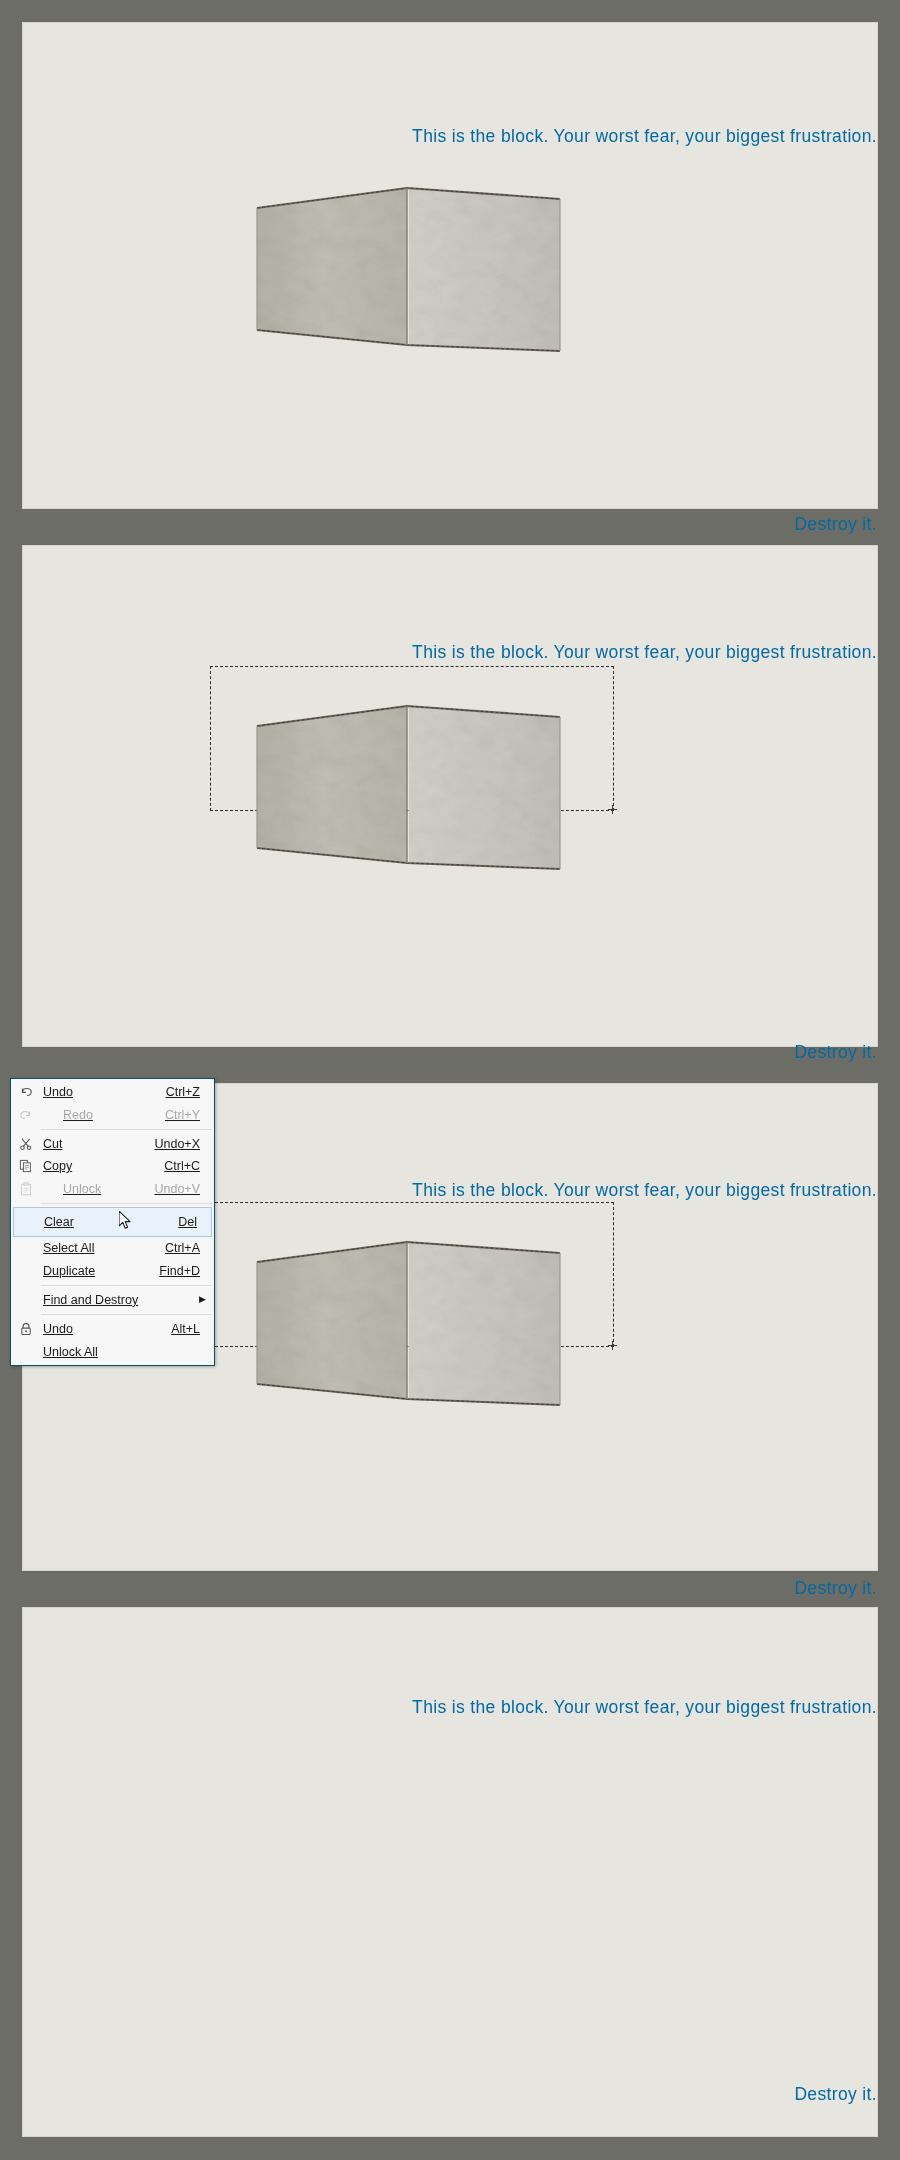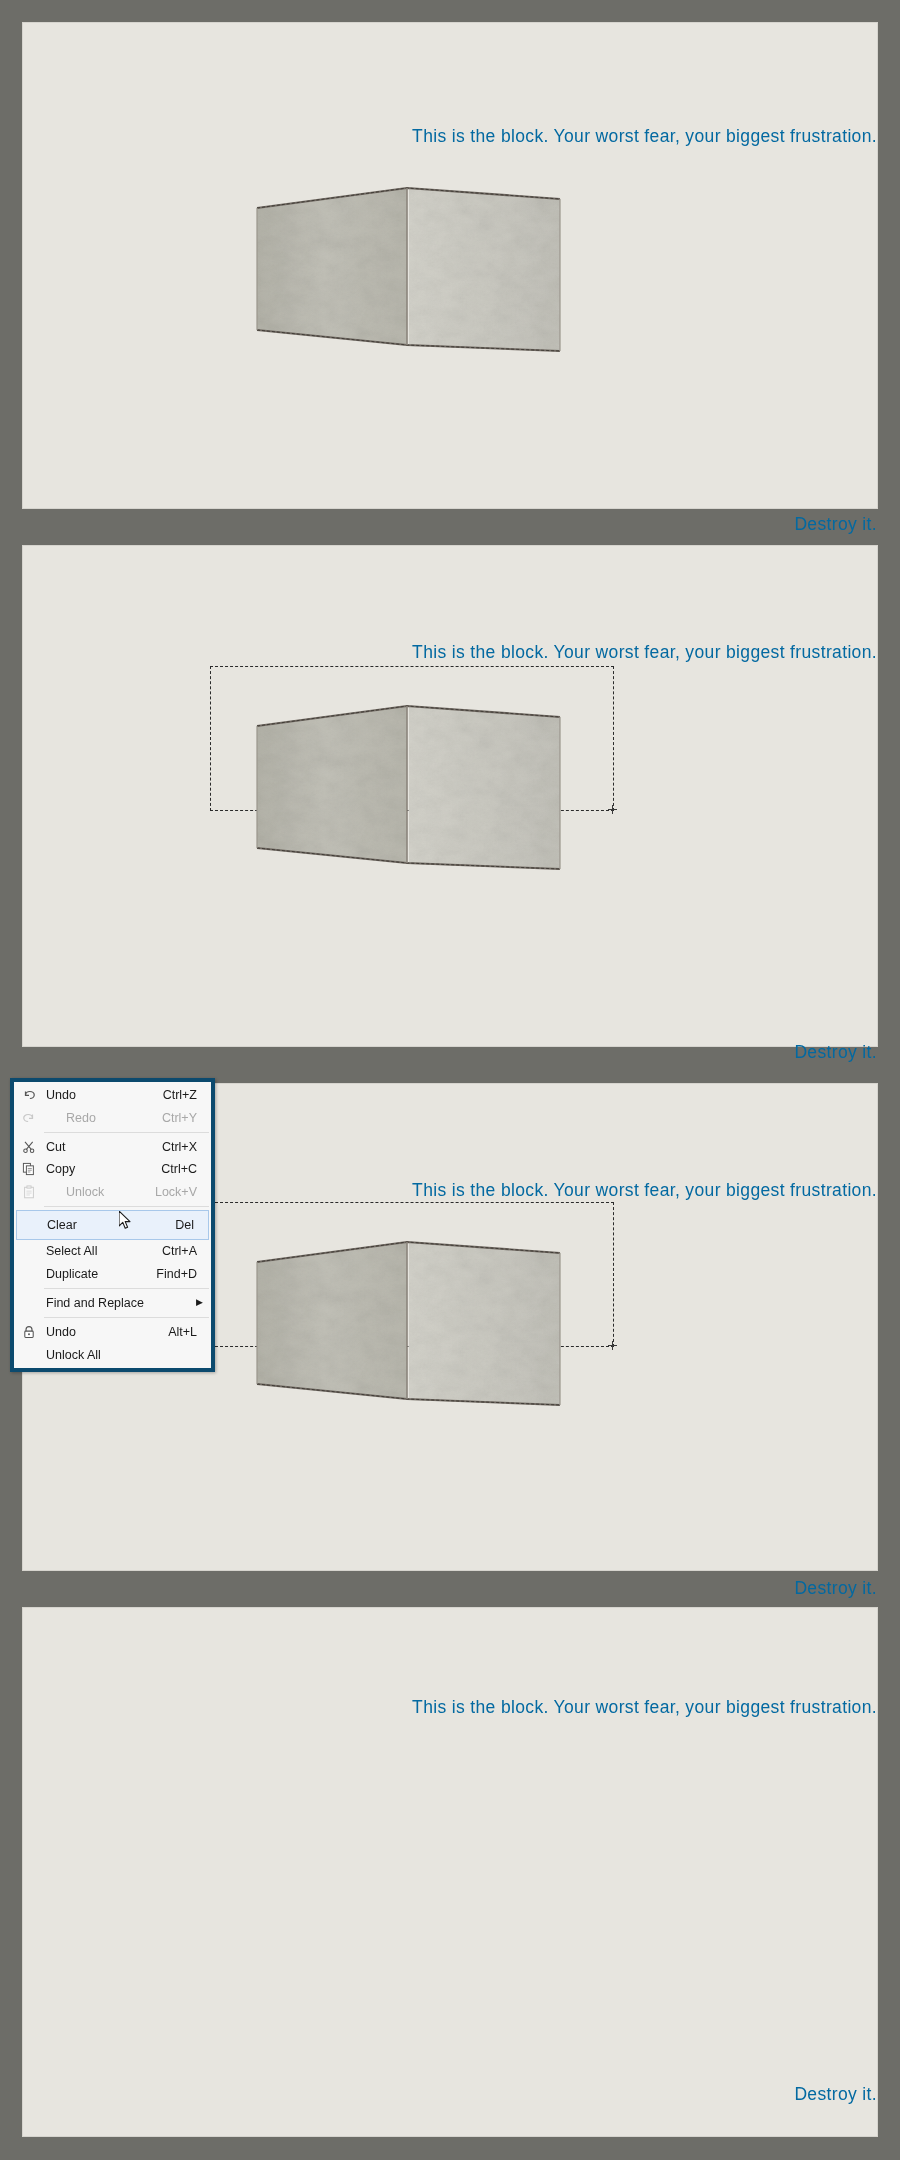--- a/index.html
+++ b/index.html
@@ -98,26 +98,27 @@
   .sel-handle:before { left: 4px; top: 0; width: 1px; height: 9px; }
   .sel-handle:after  { top: 4px; left: 0; height: 1px; width: 9px; }
 
   
   #context-menu {
     position: absolute;
     left: 10px;
     top: 1078px;
     width: 205px;
     background: #f7f7f7;
-    border: 4px solid #0c4a6e;
+    border: 1px solid #0c4a6e;
     box-shadow: 1px 1px 3px rgba(0,0,0,.28);
     padding: 2px 0;
     font-size: 12.5px;
     color: #1b1b1b;
     z-index: 40;
+    text-decoration: underline;
   }
   .menu-item {
     position: relative;
     display: flex;
     align-items: center;
     height: 22.4px;
     padding: 0 6px 0 0;
     white-space: nowrap;
   }
   .menu-item .mi-icon {
@@ -325,21 +326,21 @@
 
     <div class="menu-item">
       <span class="mi-icon">
         <svg width="14" height="14" viewBox="0 0 16 16">
             <circle cx="4" cy="12.2" r="2" fill="none" stroke="#555" stroke-width="1.2"></circle>
             <circle cx="11.5" cy="12.2" r="2" fill="none" stroke="#555" stroke-width="1.2"></circle>
             <path d="M3.4 2.2 L10.6 10.8 M12.2 2.2 L5 10.8" stroke="#555" stroke-width="1.2" fill="none"></path>
           </svg>
       </span>
       <span class="mi-label">Cut</span>
-      <span class="mi-accel">Ctrl+X</span>
+      <span class="mi-accel">Undo+X</span>
     </div>
 
     <div class="menu-item">
       <span class="mi-icon">
         <svg width="14" height="14" viewBox="0 0 16 16">
             <rect x="1.6" y="1.6" width="8" height="10" fill="#fff" stroke="#555" stroke-width="1.1"></rect>
             <rect x="5" y="4.4" width="8" height="10" fill="#fff" stroke="#555" stroke-width="1.1"></rect>
             <path d="M6.6 7.4h4.6M6.6 9.4h4.6M6.6 11.4h3" stroke="#7c7c7c" stroke-width=".9"></path>
           </svg>
       </span>
@@ -349,21 +350,21 @@
 
     <div class="menu-item disabled">
       <span class="mi-icon">
         <svg width="14" height="14" viewBox="0 0 16 16">
             <rect x="3" y="2.6" width="10" height="12" fill="#fff" stroke="#8e8e8e" stroke-width="1.1"></rect>
             <rect x="5.6" y="1" width="4.8" height="2.6" fill="#e3e3e3" stroke="#8e8e8e" stroke-width="1"></rect>
             <path d="M5 7h6M5 9.2h6M5 11.4h4" stroke="#a3a3a3" stroke-width=".9"></path>
           </svg>
       </span>
       <span class="mi-label">Unlock</span>
-      <span class="mi-accel">Lock+V</span>
+      <span class="mi-accel">Undo+V</span>
     </div>
 
     <div class="menu-sep"></div>
 
     <div class="menu-item selected">
       <span class="mi-icon"></span>
       <span class="mi-label">Clear</span>
       <span class="mi-accel">Del</span>
     </div>
 
@@ -376,21 +377,21 @@
     <div class="menu-item">
       <span class="mi-icon"></span>
       <span class="mi-label">Duplicate</span>
       <span class="mi-accel">Find+D</span>
     </div>
 
     <div class="menu-sep"></div>
 
     <div class="menu-item">
       <span class="mi-icon"></span>
-      <span class="mi-label">Find and Replace</span>
+      <span class="mi-label">Find and Destroy</span>
       <span class="mi-arrow">▶</span>
     </div>
 
     <div class="menu-sep"></div>
 
     <div class="menu-item">
       <span class="mi-icon">
         <svg width="14" height="14" viewBox="0 0 16 16">
             <path d="M4.6 7V5.2a3.4 3.4 0 0 1 6.8 0V7" fill="none" stroke="#555" stroke-width="1.3"></path>
             <rect x="3.2" y="7" width="9.6" height="7.2" rx="1" fill="#fff" stroke="#555" stroke-width="1.2"></rect>

